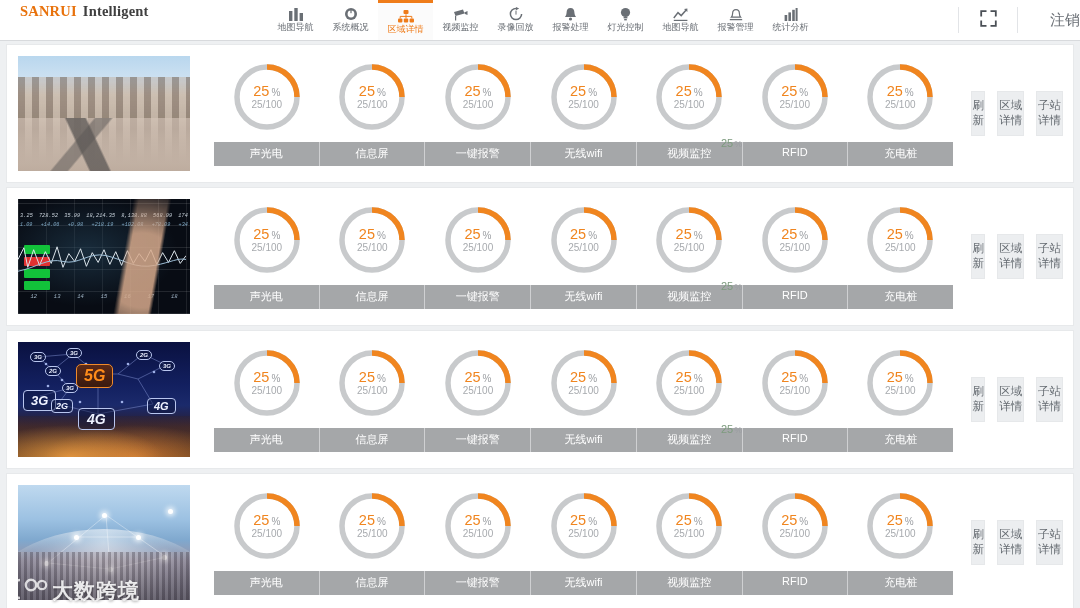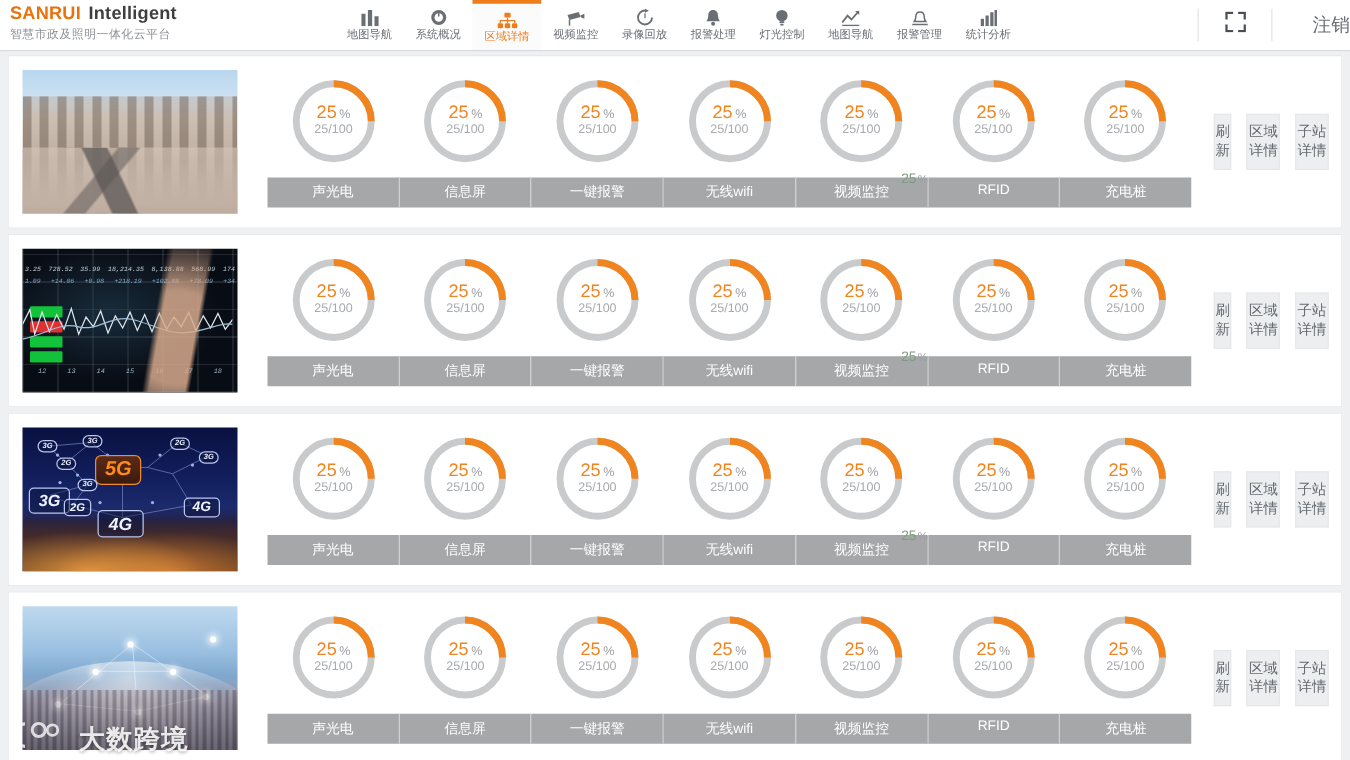--- a/index.html
+++ b/index.html
@@ -12,21 +12,21 @@
 
   
   .header {
     position: relative;
     height: 41px;
     background: #ffffff;
     display: flex;
     align-items: stretch;
     border-bottom: 1px solid #d8dadd;
   }
-  .brand { padding: 3px 0 0 8px; width: 260px; flex: none; }
+  .brand { padding: 3px 0 0 20px; width: 260px; flex: none; font-family: Liberation Serif, serif; }
   .brand-line1 { font-size: 14.5px; font-weight: bold; letter-spacing: .2px; }
   .brand-sanrui { color: #e8720c; }
   .brand-intel { color: #3f3f3f; margin-left: 6px; }
   .brand-line2 { font-size: 9.5px; color: #8d9196; margin-top: 2px; letter-spacing: .4px; }
 
   .nav { display: flex; align-items: stretch; flex: 1; padding-left: 8px; }
   .nav-item {
     width: 55px; flex: none;
     display: flex; flex-direction: column;
     align-items: center; justify-content: center;
@@ -192,36 +192,35 @@
     content:""; position:absolute; left:0; right:0; bottom:0; height:42%;
     background:
       repeating-linear-gradient(90deg, rgba(70,62,70,.35) 0 3px, rgba(190,180,185,.2) 3px 6px),
       linear-gradient(180deg, rgba(150,140,150,.2), rgba(60,55,65,.55));
   }
   .dot { position:absolute; width:5px; height:5px; border-radius:50%; background:#ffffff; box-shadow:0 0 5px 2px rgba(255,255,255,.8); }
 
   .watermark {
     position: absolute;
     left: 4px; bottom: 2px;
-    display: flex; align-items: center; gap: 15px;
+    display: flex; align-items: center; gap: 4px;
     opacity: .85;
     pointer-events: none;
   }
   .wm-text { font-size: 21px; color: #ffffff; font-weight: bold; letter-spacing: 1px; text-shadow: 0 1px 3px rgba(0,0,0,.45); }
 </style>
 </head>
 <body>
 
 <div class="header">
 
   <div class="brand">
     <div class="brand-line1">
       <span class="brand-sanrui">SANRUI</span><span class="brand-intel">Intelligent</span>
     </div>
-    <div class="brand-line2">智慧市政及照明一体化云平台</div>
   </div>
 
   <div class="nav">
 
     <div class="nav-item">
       <span class="nav-ico">
         <svg width="14" height="13" viewBox="0 0 14 13">
             <rect x="0" y="3" width="3.4" height="10" fill="#6a6f75"></rect>
             <rect x="5.3" y="0" width="3.4" height="13" fill="#6a6f75"></rect>
             <rect x="10.6" y="5" width="3.4" height="8" fill="#6a6f75"></rect>

